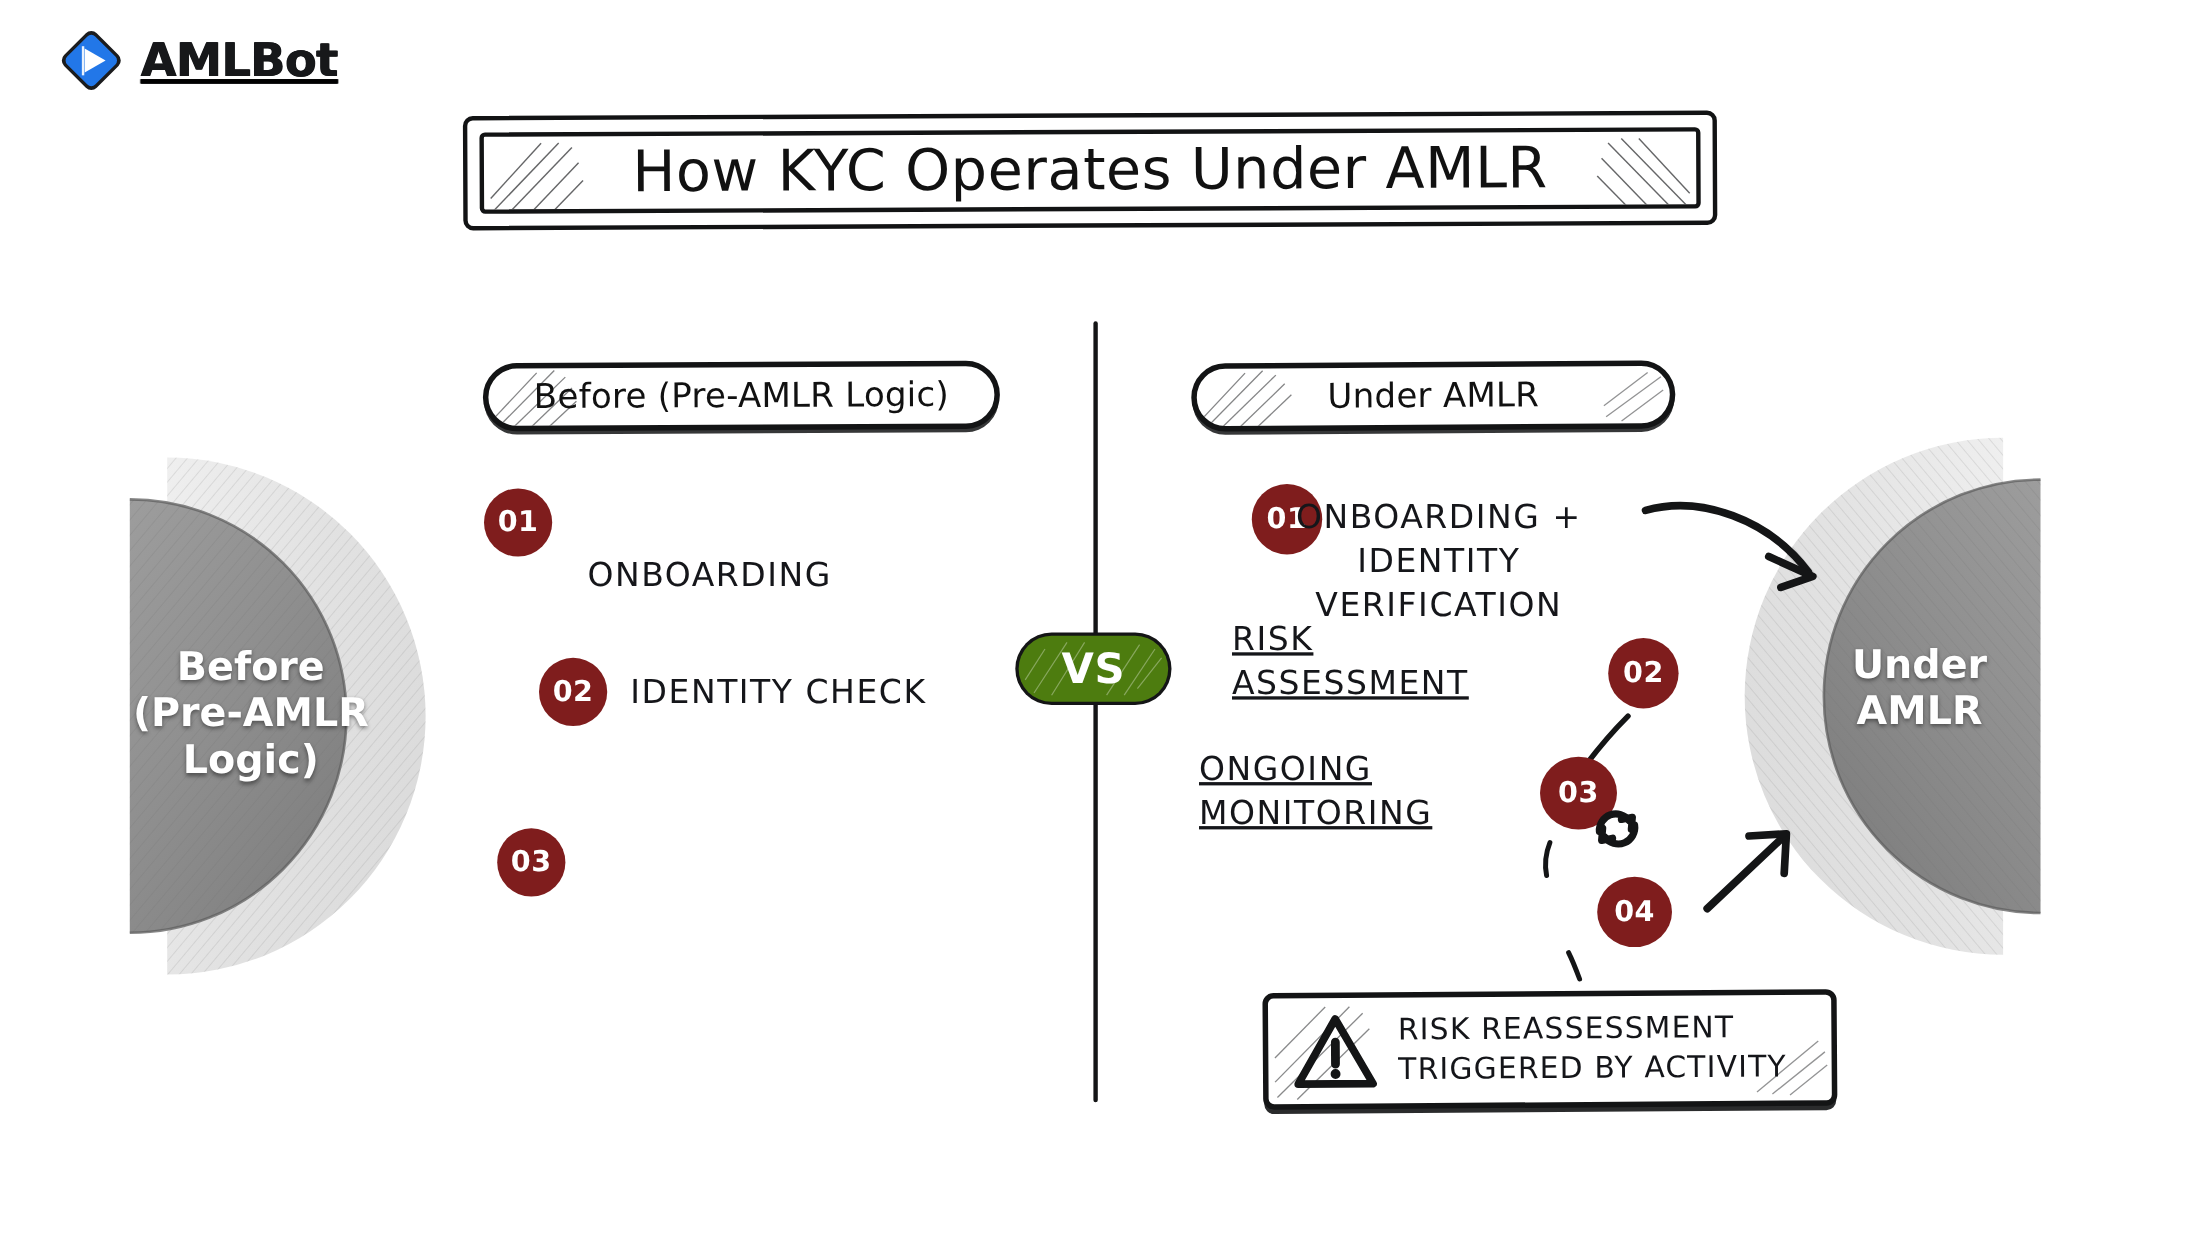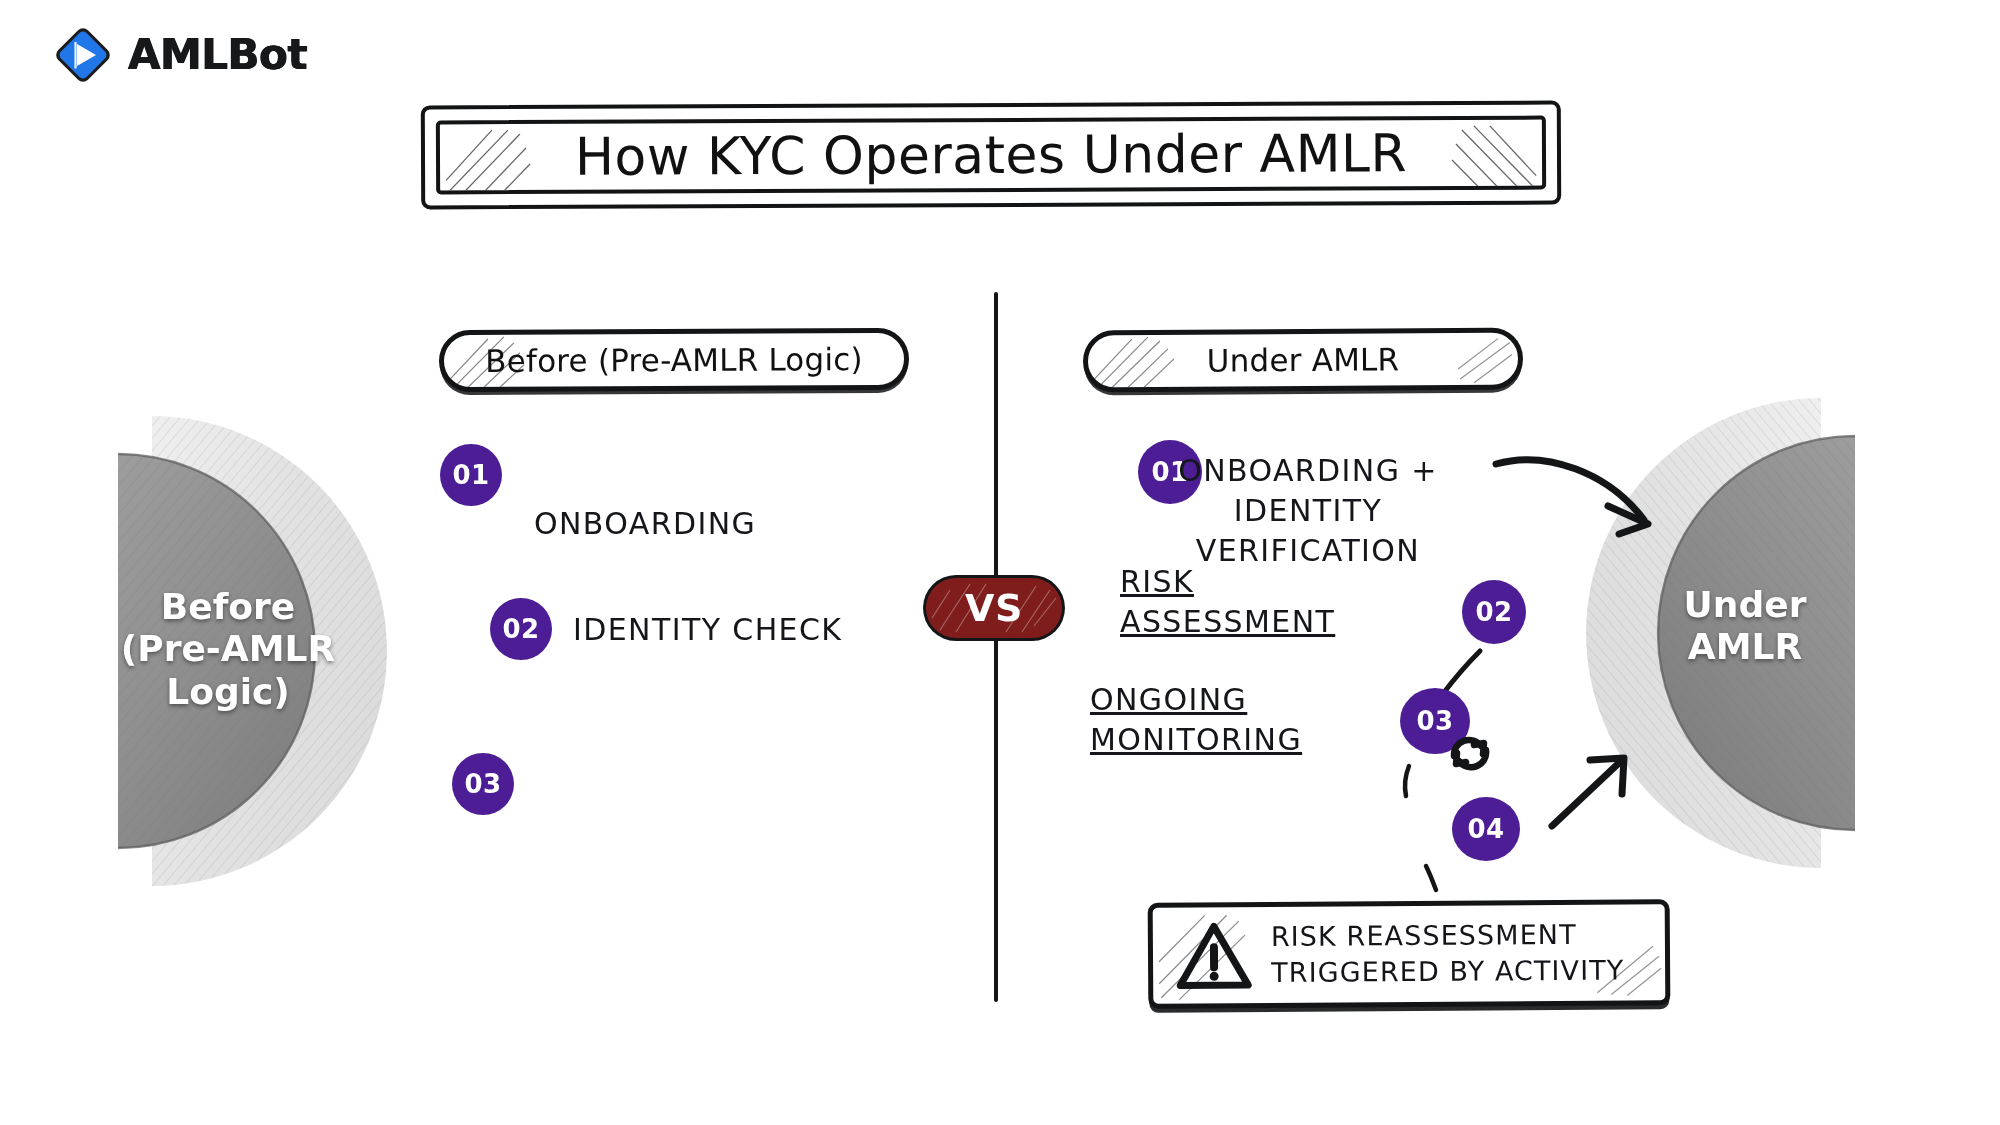--- a/index.html
+++ b/index.html
@@ -4,21 +4,21 @@
 <style>
   html,body{margin:0;padding:0;background:#ffffff;}
   body{
     width:2000px;height:1125px;overflow:hidden;position:relative;
     font-family:"DejaVu Sans", sans-serif;
     -webkit-font-smoothing:antialiased;
   }
   .stage{position:absolute;inset:0;width:2000px;height:1125px;}
 
   
-  .logo{position:absolute;left:52px;top:24px;display:flex;align-items:center;gap:14px;}
+  .logo{position:absolute;left:52px;top:24px;display:flex;align-items:center;gap:14px;text-decoration:underline;}
   .logo-mark{width:62px;height:62px;position:relative;}
   .logo-word{
     font-family:"DejaVu Sans", sans-serif;
     font-weight:bold;font-size:42px;letter-spacing:-0.5px;color:#17181a;
     line-height:1;white-space:nowrap;
     text-shadow:0.5px 0 0 #17181a, -0.5px 0 0 #17181a;
   }
 
   
   .title-outer{
@@ -40,21 +40,21 @@
   }
   .hatch-tl,.hatch-br,.hatch-tr,.hatch-bl{position:absolute;pointer-events:none;z-index:1;}
 
   
   .divider{
     position:absolute;left:994px;top:292px;width:4px;height:710px;
     background:#141516;border-radius:2px;
   }
   .vs-badge{
     position:absolute;left:926px;top:578px;width:136px;height:60px;
-    background:#7f1d1d;border-radius:30px;
+    background:#4d7c0f;border-radius:30px;
     display:flex;align-items:center;justify-content:center;
     box-shadow:0 0 0 3px #141516;
   }
   .vs-badge .vs-text{
     color:#fff;font-weight:bold;font-size:38px;letter-spacing:0.5px;
     font-family:"DejaVu Sans", sans-serif;
   }
   .vs-hatch{position:absolute;inset:0;border-radius:30px;overflow:hidden;}
 
   
@@ -68,21 +68,21 @@
   .pill .pill-text{
     font-family:"DejaVu Sans", sans-serif;
     font-size:31px;font-weight:500;color:#111;white-space:nowrap;
     position:relative;z-index:3;letter-spacing:0.2px;
   }
   .pill-before{left:439px;top:329px;width:470px;transform:rotate(-0.3deg);}
   .pill-under{left:1083px;top:329px;width:440px;transform:rotate(-0.4deg);}
 
   
   .numdot{
-    position:absolute;border-radius:50%;background:#4c1d95;
+    position:absolute;border-radius:50%;background:#7f1d1d;
     display:flex;align-items:center;justify-content:center;
   }
   .numdot .num{
     color:#ffffff;font-family:"DejaVu Sans", sans-serif;
     font-weight:bold;font-size:26px;letter-spacing:0.5px;
   }
   .steplabel{
     position:absolute;
     font-family:"DejaVu Sans", sans-serif;
     font-size:30px;color:#15161a;letter-spacing:1.4px;

